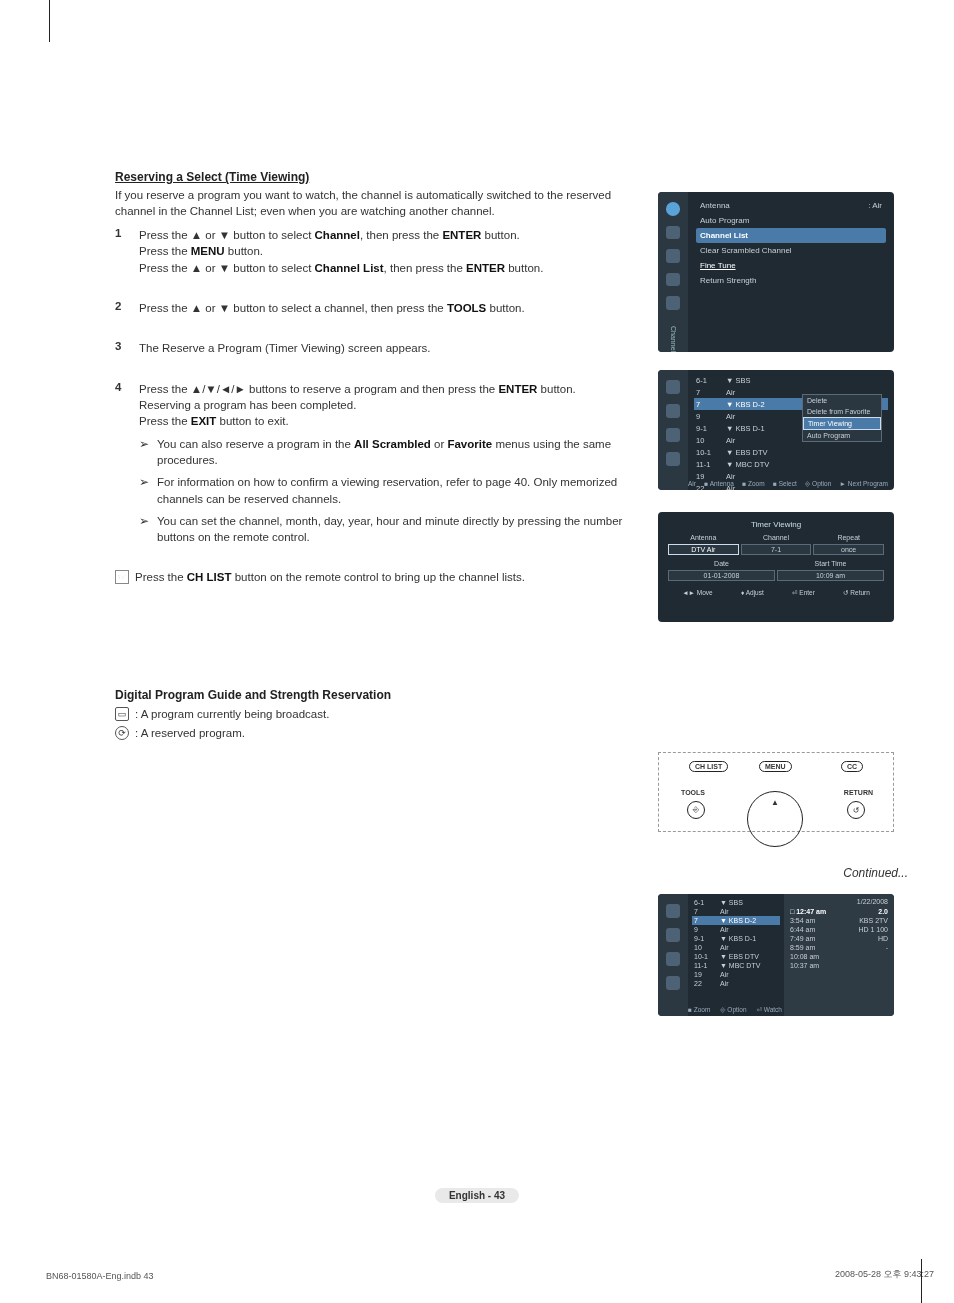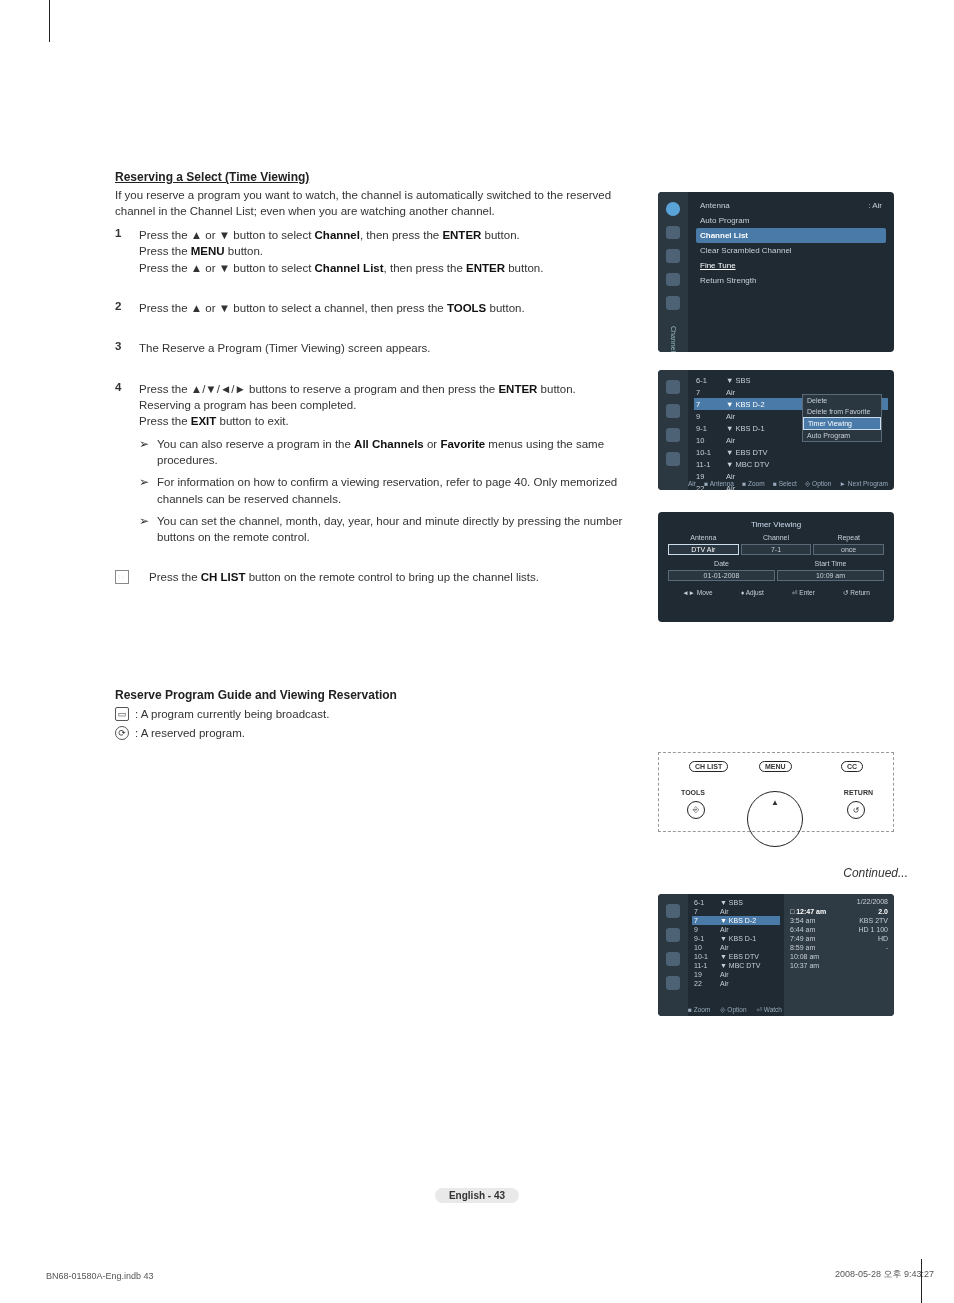--- a/index.html
+++ b/index.html
@@ -6,21 +6,21 @@
   body { width: 954px; height: 1303px; background: #fff; font-family: Arial, Helvetica, sans-serif; font-size: 11.5px; color: #333; position: relative; }
   .page { position: relative; width: 954px; height: 1303px; padding: 170px 46px 0 115px; }
   .section-title { font-weight: bold; text-decoration: underline; font-size: 12px; color: #222; margin-bottom: 4px; }
   .intro { line-height: 1.35; margin-bottom: 8px; max-width: 510px; }
   .steps { max-width: 510px; }
   .step { display: flex; margin-bottom: 24px; }
   .step-num { font-weight: bold; width: 24px; flex-shrink: 0; }
   .step-body { flex: 1; line-height: 1.42; }
   .sub { display: flex; margin-top: 6px; }
   .sub-mark { width: 18px; flex-shrink: 0; font-size: 12px; }
-  .hand-row { display: flex; align-items: center; gap: 20px; max-width: 510px; margin-top: 4px; }
+  .hand-row { display: flex; align-items: center; gap: 6px; max-width: 510px; margin-top: 4px; }
   .hand-icon { width: 14px; height: 14px; border: 1px solid #888; display: inline-flex; align-items: center; justify-content: center; font-size: 9px; color: #888; }
   .section2-title { font-weight: bold; font-size: 12px; color: #222; margin-bottom: 4px; }
   .section2 { margin-top: 104px; max-width: 522px; }
   .legend { display: flex; align-items: center; gap: 6px; margin-top: 5px; font-size: 11.5px; }
   .legend-icon { width: 14px; height: 14px; display: inline-flex; align-items: center; justify-content: center; border: 1px solid #555; border-radius: 2px; font-size: 9px; }
   .continued { font-style: italic; text-align: right; max-width: 810px; margin-top: 126px; font-size: 12px; }
   .page-num { position: absolute; bottom: 100px; left: 50%; transform: translateX(-50%); background: #e9e9e9; border-radius: 10px; padding: 2px 14px; font-size: 10px; font-weight: bold; }
   .footer-left { position: absolute; bottom: 22px; left: 46px; font-size: 9px; color: #555; }
   .footer-right { position: absolute; bottom: 22px; right: 20px; font-size: 9px; color: #555; }
   .crop-tl { position: absolute; top: 0; left: 30px; width: 20px; height: 42px; border-right: 1px solid #222; }
@@ -102,41 +102,41 @@
         </div>
       </div>
       <div class="step">
         <div class="step-num">4</div>
         <div class="step-body">
           <div>Press the ▲/▼/◄/► buttons to reserve a program and then press the <b>ENTER</b> button.</div>
           <div>Reserving a program has been completed.</div>
           <div>Press the <b>EXIT</b> button to exit.</div>
           <div class="sub">
             <div class="sub-mark">➢</div>
-            <div>You can also reserve a program in the <b>All Channels</b> or <b>Favorite</b> menus using the same procedures.</div>
+            <div>You can also reserve a program in the <b>All Scrambled</b> or <b>Favorite</b> menus using the same procedures.</div>
           </div>
           <div class="sub">
             <div class="sub-mark">➢</div>
             <div>For information on how to confirm a viewing reservation, refer to page 40. Only memorized channels can be reserved channels.</div>
           </div>
           <div class="sub">
             <div class="sub-mark">➢</div>
             <div>You can set the channel, month, day, year, hour and minute directly by pressing the number buttons on the remote control.</div>
           </div>
         </div>
       </div>
     </div>
 
   <div class="hand-row">
     <span class="hand-icon">☞</span>
     <span id="hand-note">Press the <b>CH LIST</b> button on the remote control to bring up the channel lists.</span>
   </div>
 
   <div class="section2">
-    <div class="section2-title">Reserve Program Guide and Viewing Reservation</div>
+    <div class="section2-title">Digital Program Guide and Strength Reservation</div>
     <div class="legend">
       <span class="legend-icon">▭</span>
       <span>: A program currently being broadcast.</span>
     </div>
     <div class="legend">
       <span class="legend-icon" style="border-radius:50%;">⟳</span>
       <span>: A reserved program.</span>
     </div>
   </div>
 

